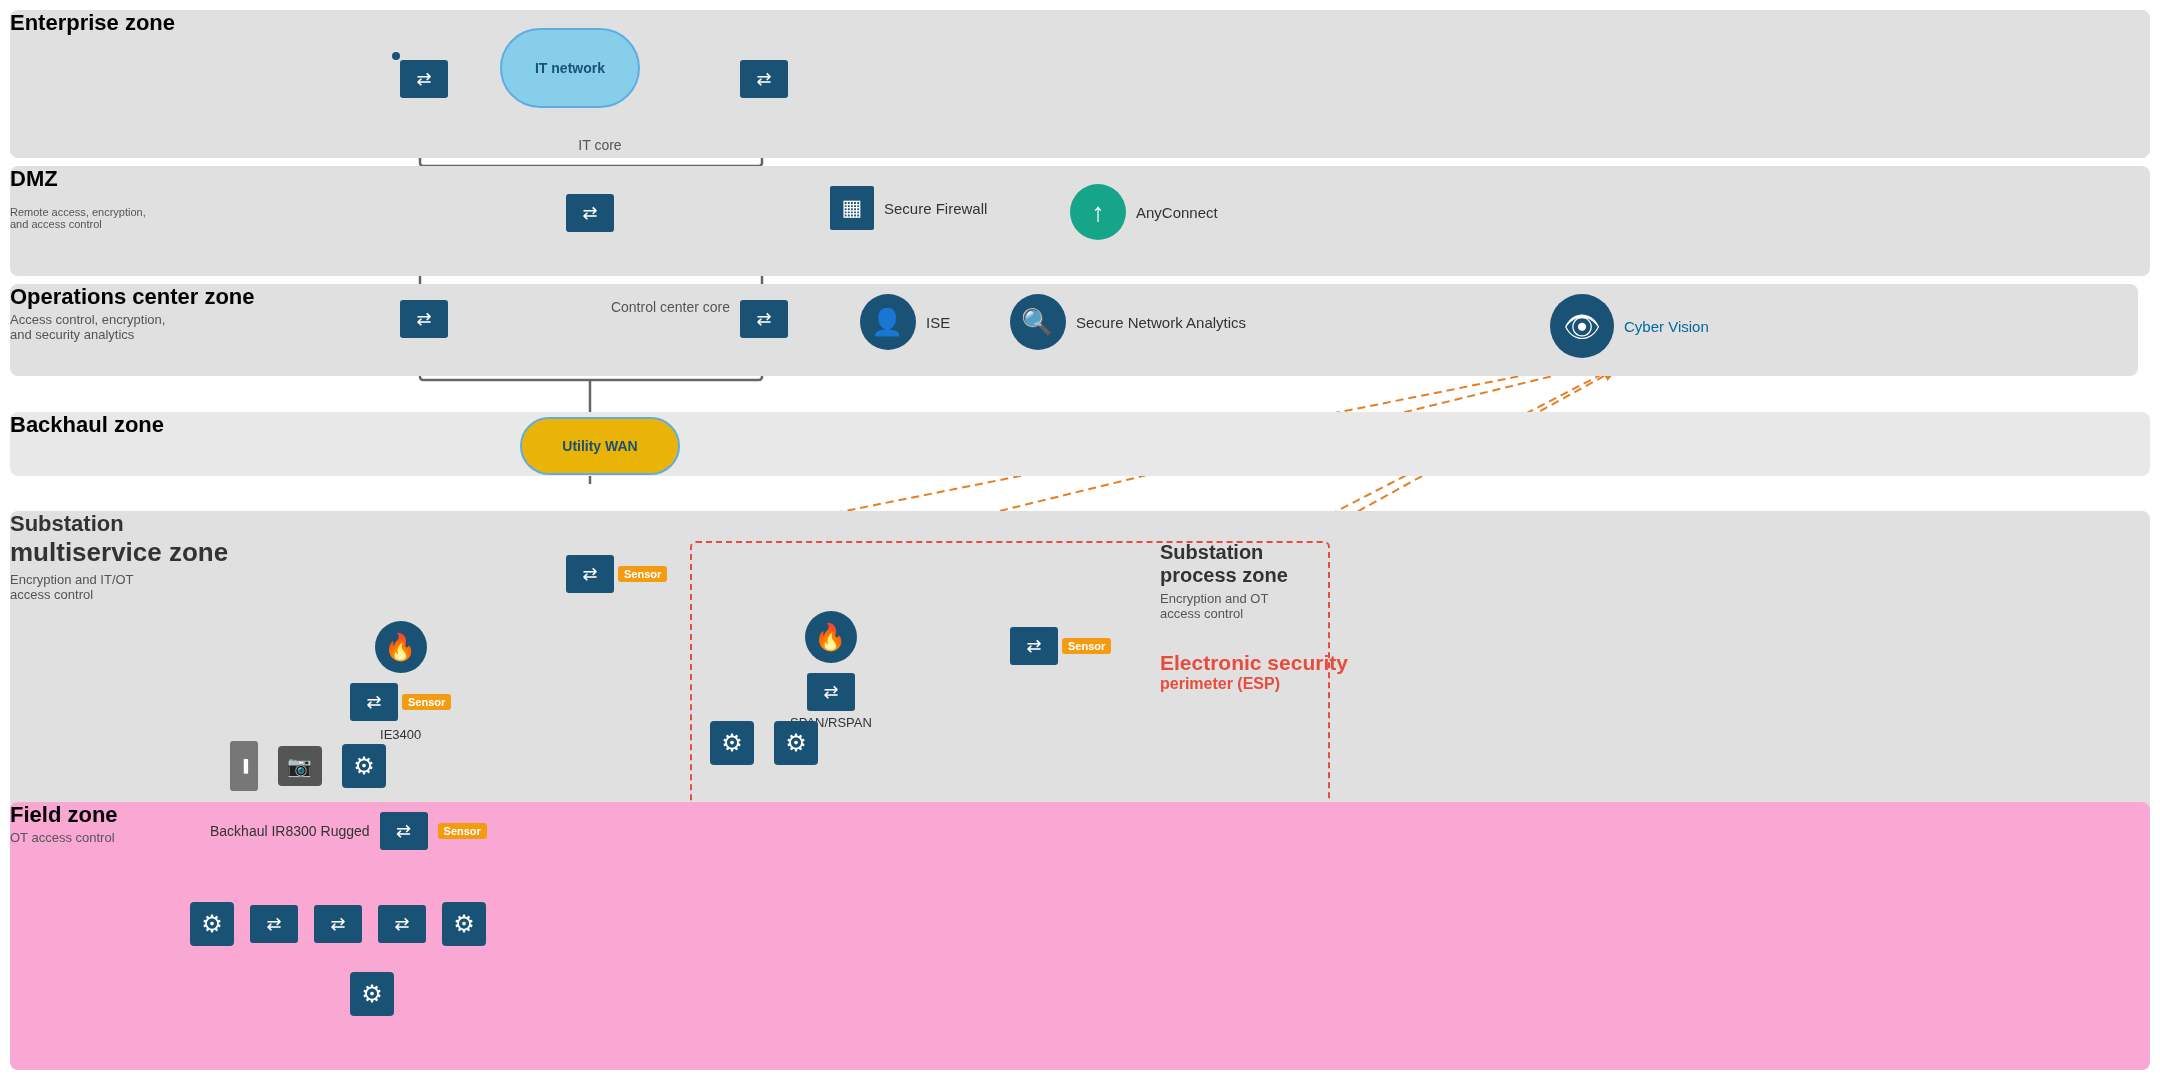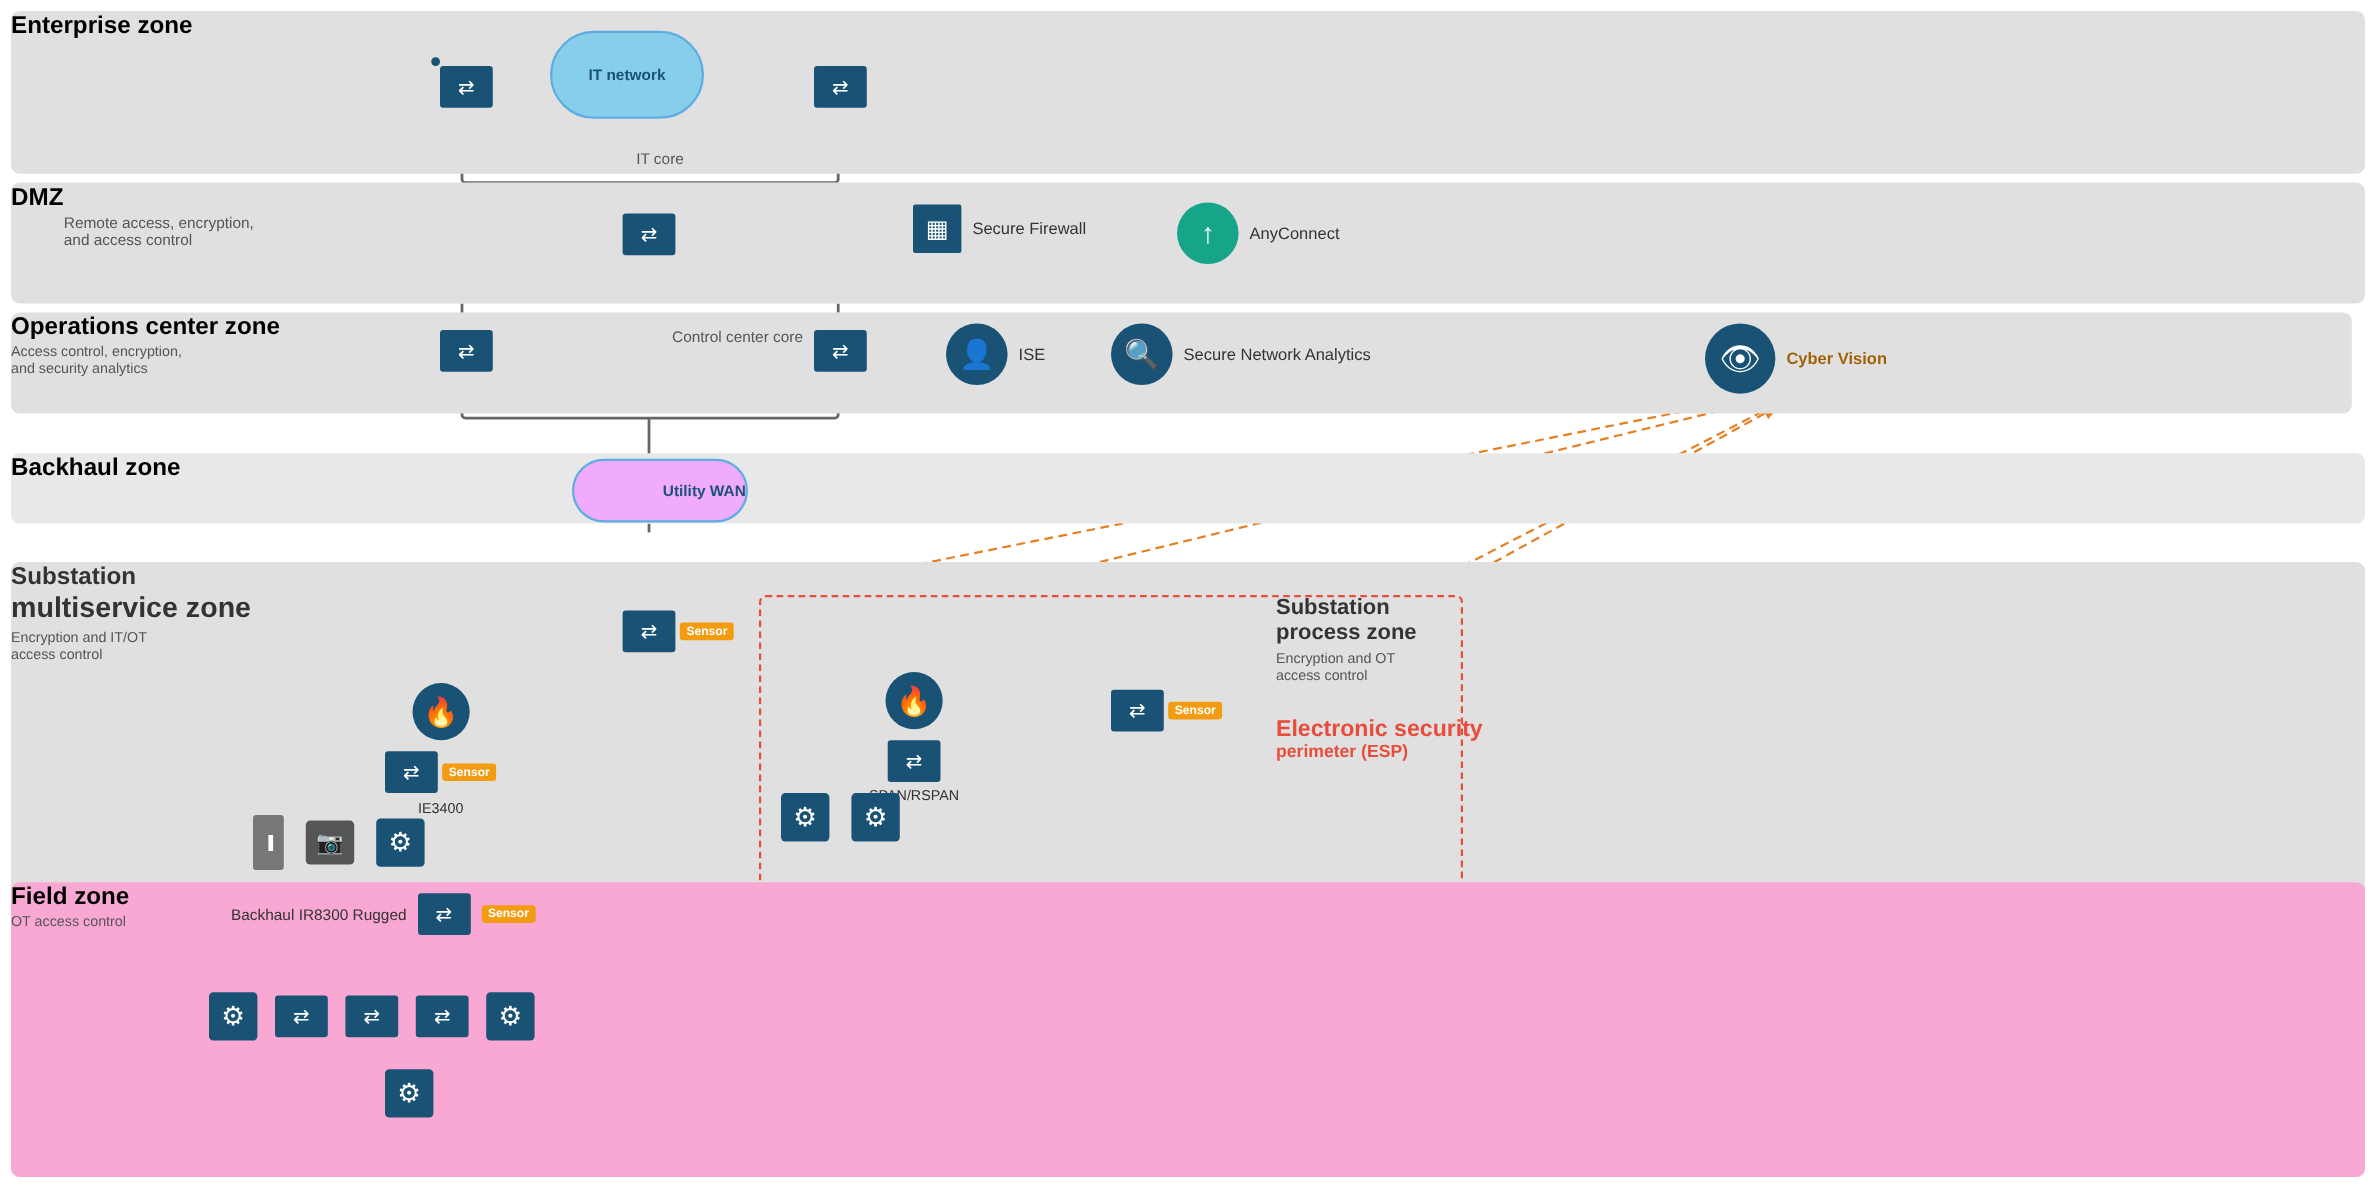--- a/index.html
+++ b/index.html
@@ -307,21 +307,21 @@
     </div>
 
     
     <div style="position:absolute; top:126px; left:490px; width:200px; text-align:center;">
       <span style="font-size:14px;color:#555;">IT core</span>
     </div>
   </div>
 
   <div class="dmz-zone">
     <span class="zone-title-bold">DMZ</span>
-    <div style="font-size:14px;color:#555;margin-top:2px;padding-left:48px;">
+    <div style="font-size:11px;color:#555;margin-top:14px;">
       <div>Remote access, encryption,</div>
       <div>and access control</div>
     </div>
 
     
     <div style="position:absolute; top:28px; left:556px;">
       <div class="icon-switch">⇄</div>
     </div>
 
     
@@ -367,30 +367,30 @@
 
     
     <div style="position:absolute; top:10px; left:1000px; display:flex; align-items:center; gap:10px;">
       <div class="sna-circle" style="width:56px;height:56px;border-radius:50%;background:#1a5276;display:flex;align-items:center;justify-content:center;color:#e74c3c;font-size:26px;">🔍</div>
       <span style="font-size:15px;color:#333;">Secure Network Analytics</span>
     </div>
 
     
     <div style="position:absolute; top:10px; left:1540px; display:flex; align-items:center; gap:10px;">
       <div class="cv-circle" style="width:64px;height:64px;border-radius:50%;background:#1a5276;display:flex;align-items:center;justify-content:center;font-size:30px;">👁</div>
-      <span style="font-size:15px;color:#a16207;font-weight:bold;">Cyber Vision</span>
+      <span style="font-size:15px;color:#0369a1;">Cyber Vision</span>
     </div>
   </div>
 
   <div class="backhaul-zone">
     <span class="zone-title-bold">Backhaul zone</span>
 
     
     <div style="position:absolute; top:5px; left:510px;">
-      <div style="width:160px;height:58px;background:#f0abfc;border-radius:40px;display:flex;align-items:center;justify-content:flex-end;font-size:14px;font-weight:bold;color:#1a5276;border:2px solid #5dade2;">
+      <div style="width:160px;height:58px;background:#eab308;border-radius:40px;display:flex;align-items:center;justify-content:center;font-size:14px;font-weight:bold;color:#1a5276;border:2px solid #5dade2;">
         <span>Utility WAN</span>
       </div>
     </div>
   </div>
 
   <div class="substation-multi-zone">
     <div style="font-size:22px;font-weight:bold;color:#333;">Substation</div>
     <div style="font-size:26px;font-weight:bold;color:#333;">multiservice zone</div>
     <div style="font-size:13px;color:#555;margin-top:4px;">
       <div>Encryption and IT/OT</div>

